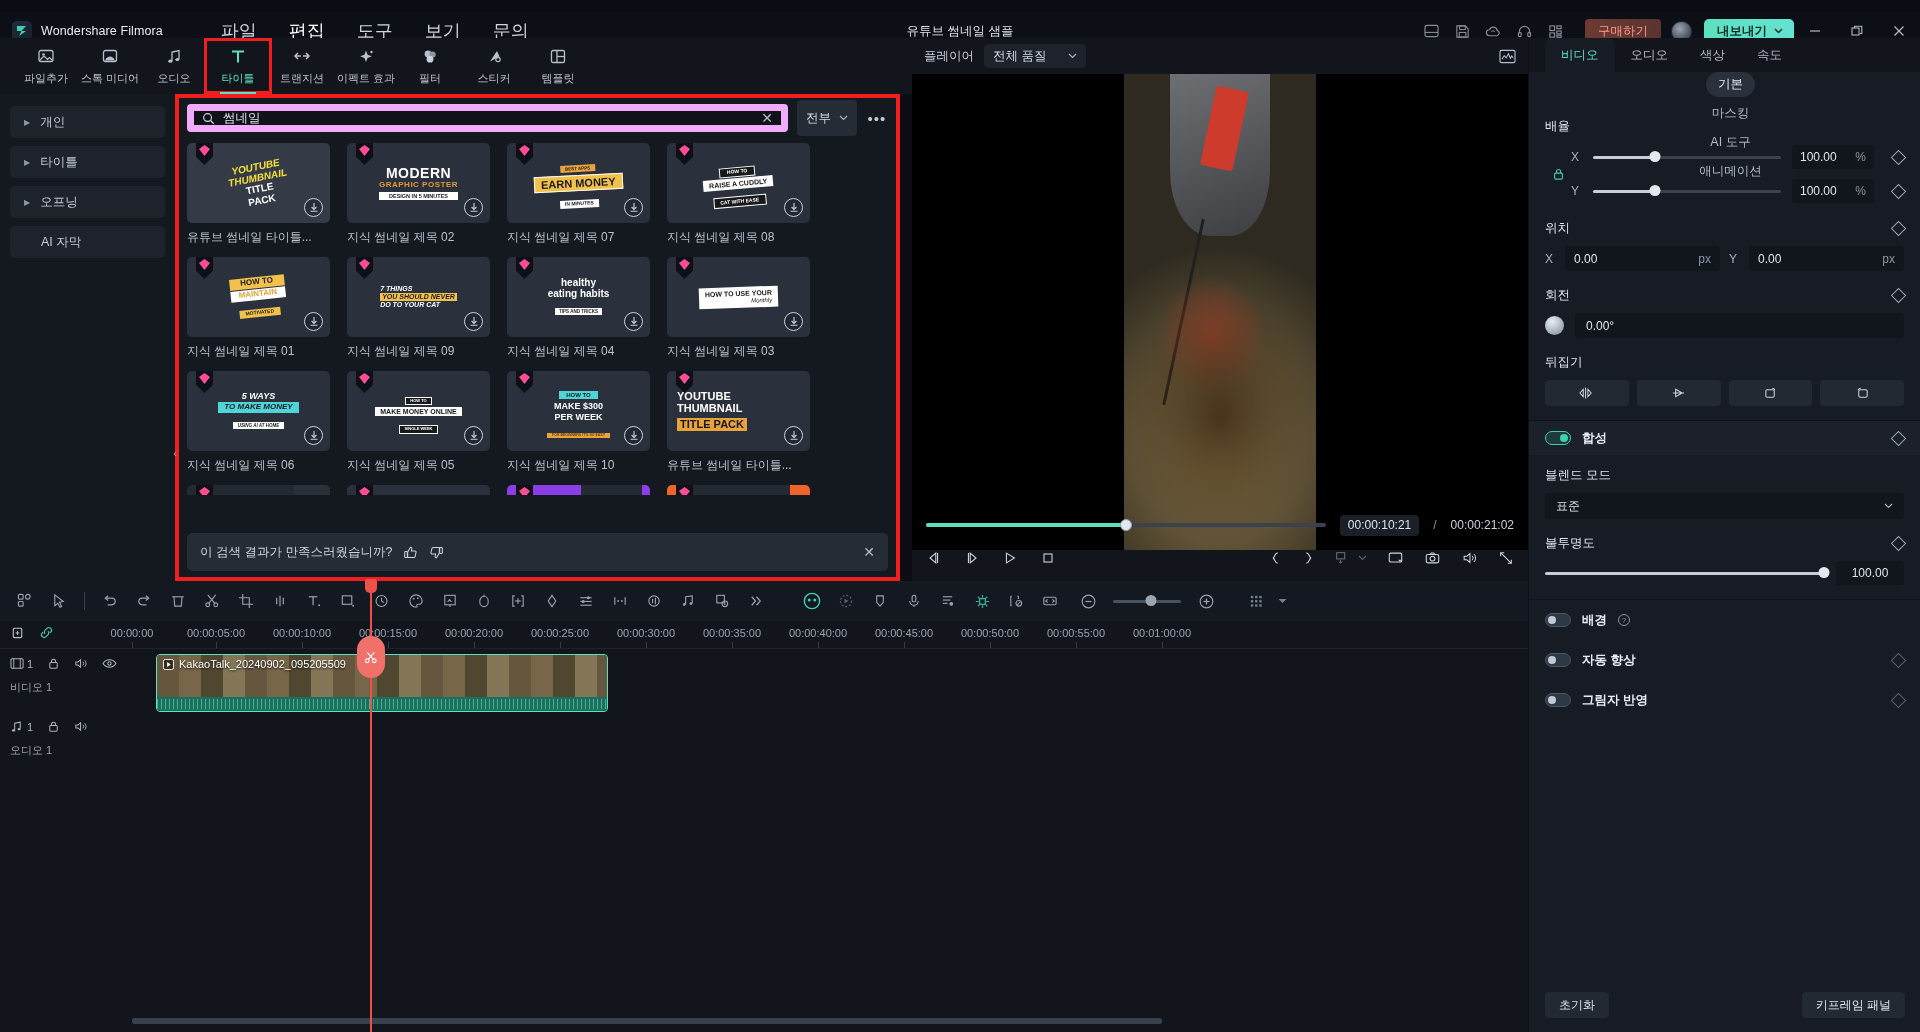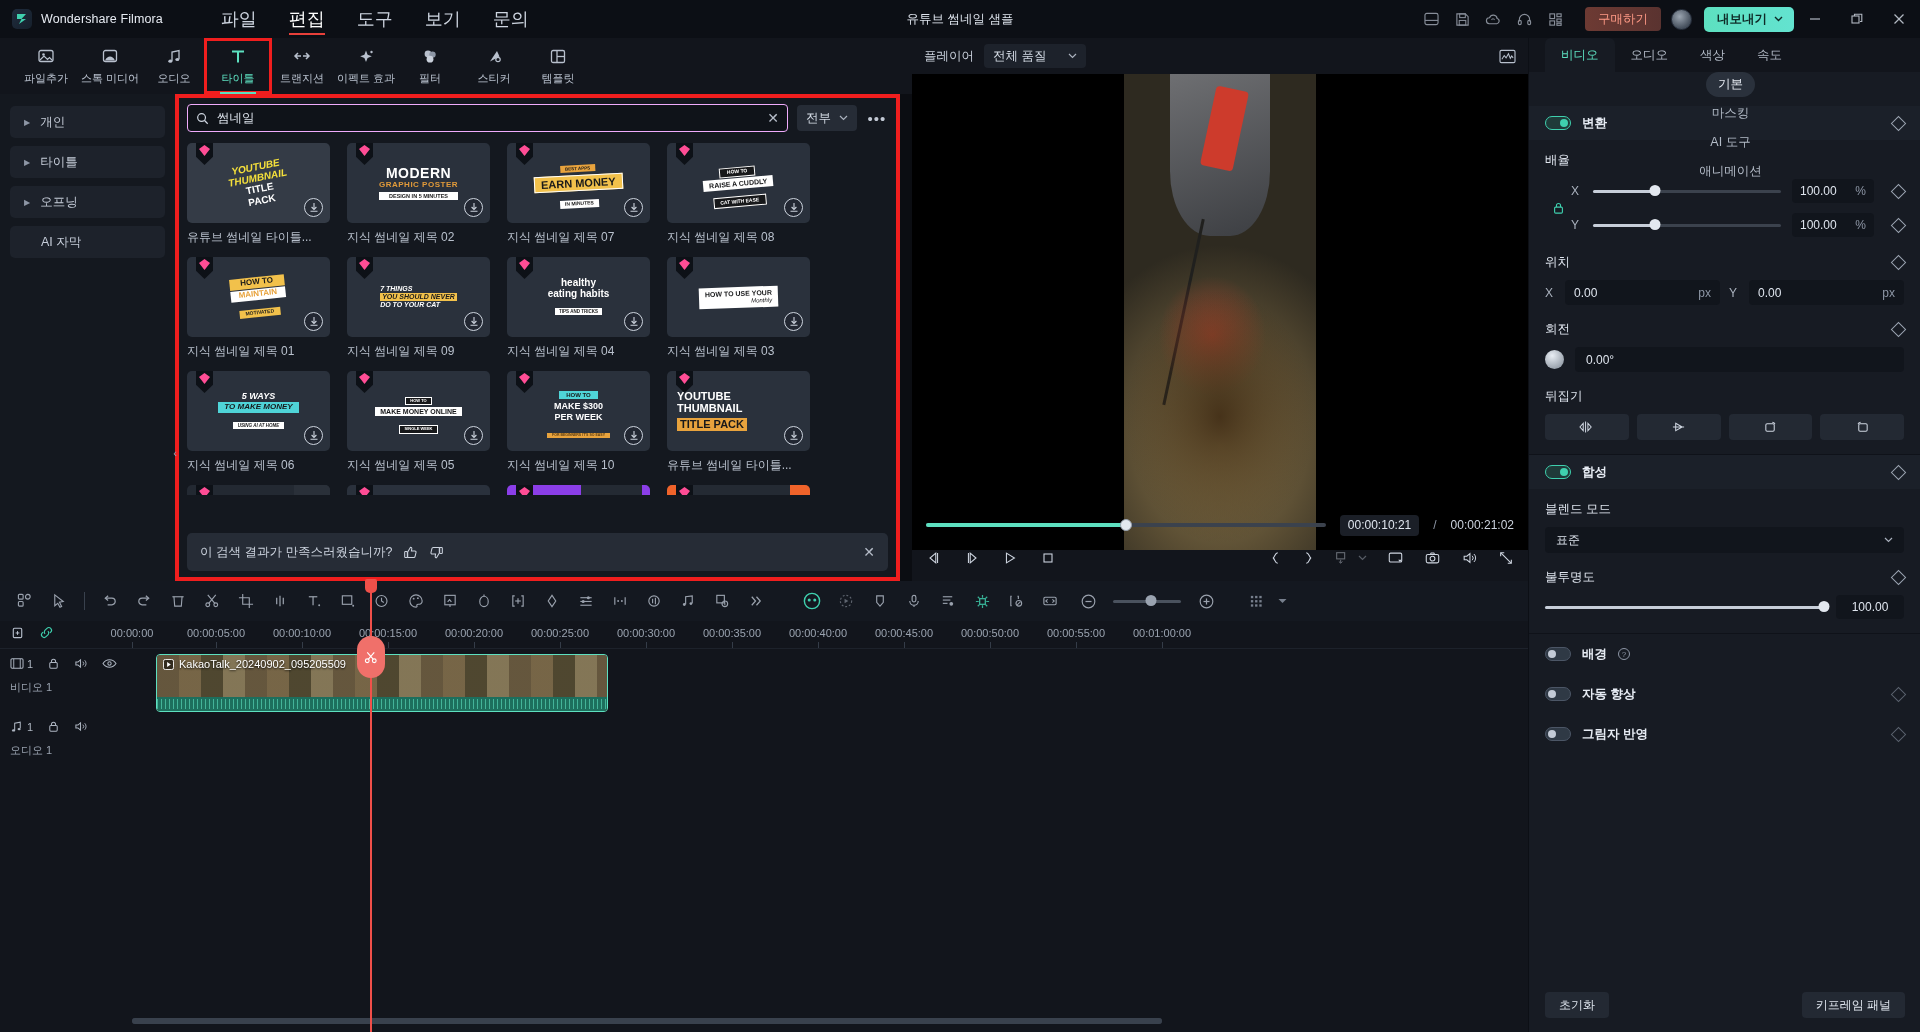--- a/index.html
+++ b/index.html
@@ -7,21 +7,21 @@
     width:1920px; height:1032px; overflow:hidden;
     background:#0b0d12;
     font-family:"Liberation Sans","DejaVu Sans",sans-serif;
     color:#d5dae3;
     -webkit-font-smoothing:antialiased;
   }
   .app{ position:relative; width:1920px; height:1032px; }
 
   
   .titlebar{
-    position:absolute; top:0; left:0; width:1920px; height:38px;
+    position:absolute; top:12px; left:0; width:1920px; height:38px;
     background:#0c0f15; display:flex; align-items:center;
   }
   .brand{ display:flex; align-items:center; gap:9px; padding-left:12px; }
   .brand-logo{
     width:20px;height:20px;border-radius:5px;
     background:linear-gradient(135deg,#1f2c3d,#16202c);
     display:flex;align-items:center;justify-content:center;
   }
   .brand-logo svg{ display:block; }
   .brand-name{ font-size:12.5px; color:#e7ebf2; letter-spacing:.1px;}
@@ -91,30 +91,30 @@
     border:4px solid #f01e1e; z-index:6; pointer-events:none;
   }
 
   
   .mediapanel{
     position:absolute; top:94px; left:175px; width:725px; height:487px;
     background:#14181f; padding:10px 12px 0 12px;
   }
   .searchrow{ display:flex;align-items:center; gap:9px; height:28px;}
   .searchbox{
-    flex:1; height:28px; border:1px solid #f0abfc; border-radius:4px;
+    flex:1; height:28px; border:7px solid #f0abfc; border-radius:4px;
     background:#0f1319; display:flex;align-items:center; padding:0 8px; gap:8px;
   }
   .searchbox input{
     flex:1; background:transparent;border:none;outline:none;color:#dfe5ee;font-size:12.5px;
     font-family:inherit;
   }
   .srch-x{ color:#b6bdc9; font-size:14px; line-height:1;}
   .filter-sel{
-    height:26px; background:#262c36; border-radius:4px; display:flex;align-items:center;
+    height:36px; background:#262c36; border-radius:4px; display:flex;align-items:center;
     gap:8px; padding:0 9px; font-size:12.5px; color:#d3dae4;
   }
   .dots{ width:22px;text-align:center;color:#c2c9d4;font-size:15px;letter-spacing:1px;}
 
   .grid{
     margin-top:11px; display:grid; grid-template-columns:repeat(4,143px);
     gap:11px 17px; height:352px; overflow:hidden;
   }
   .cell{ width:143px; }
   .thumb{
@@ -1019,27 +1019,20 @@
       <div class="ptab">색상</div>
       <div class="ptab">속도</div>
     </div>
     <div class="stabs">
       <div class="stab active">기본</div>
       <div class="stab">마스킹</div>
       <div class="stab">AI 도구</div>
       <div class="stab">애니메이션</div>
     </div>
 
-    <div class="sec-hdr">
-      <span class="tog on">
-          <i></i>
-        </span>
-      <span class="t">변환</span>
-      <span class="dia"></span>
-    </div>
 
     <div class="pblock">
       <div class="plabel">배율</div>
       <div style="display:flex;align-items:center;gap:0">
         <div class="lockbox">
           <svg width="13" height="14" viewBox="0 0 14 15">
               <rect x="2.8" y="6.5" width="8.4" height="6.5" rx="1.2" fill="none" stroke="#3fd0ae" stroke-width="1.2"></rect>
               <path d="M4.8 6.5V4.8a2.2 2.2 0 0 1 4.4 0v1.7" fill="none" stroke="#3fd0ae" stroke-width="1.2"></path>
             </svg>
         </div>

